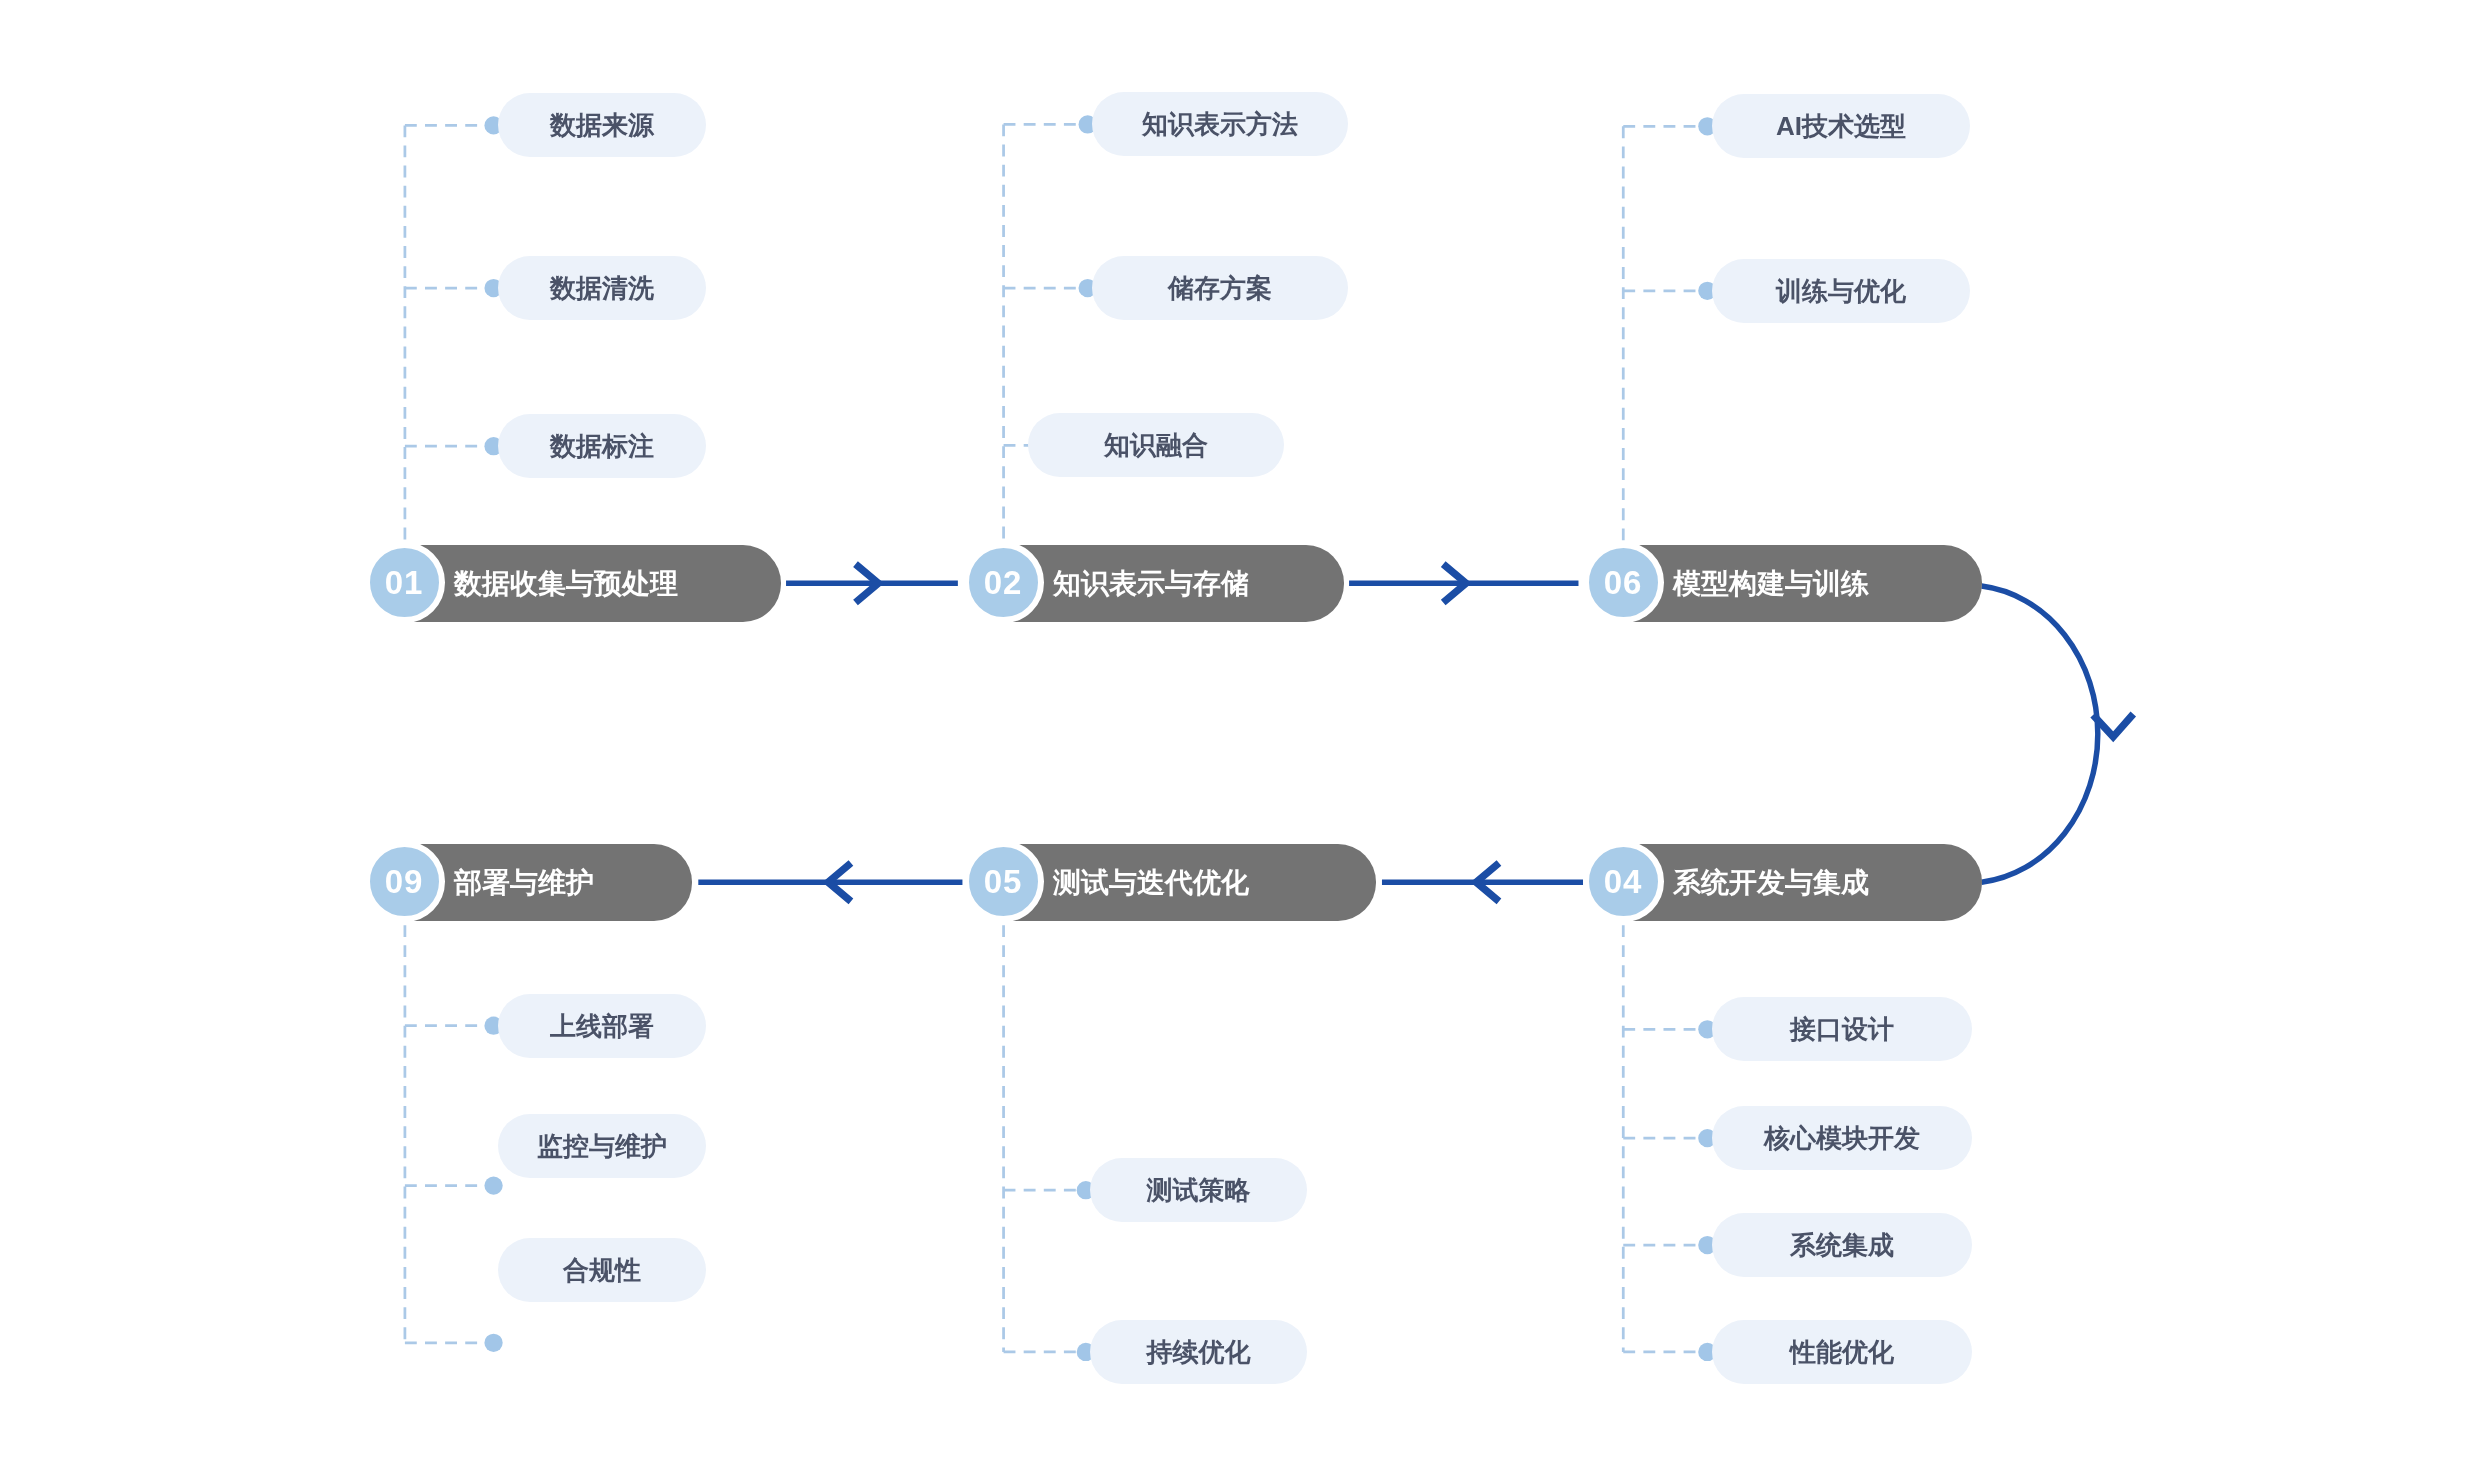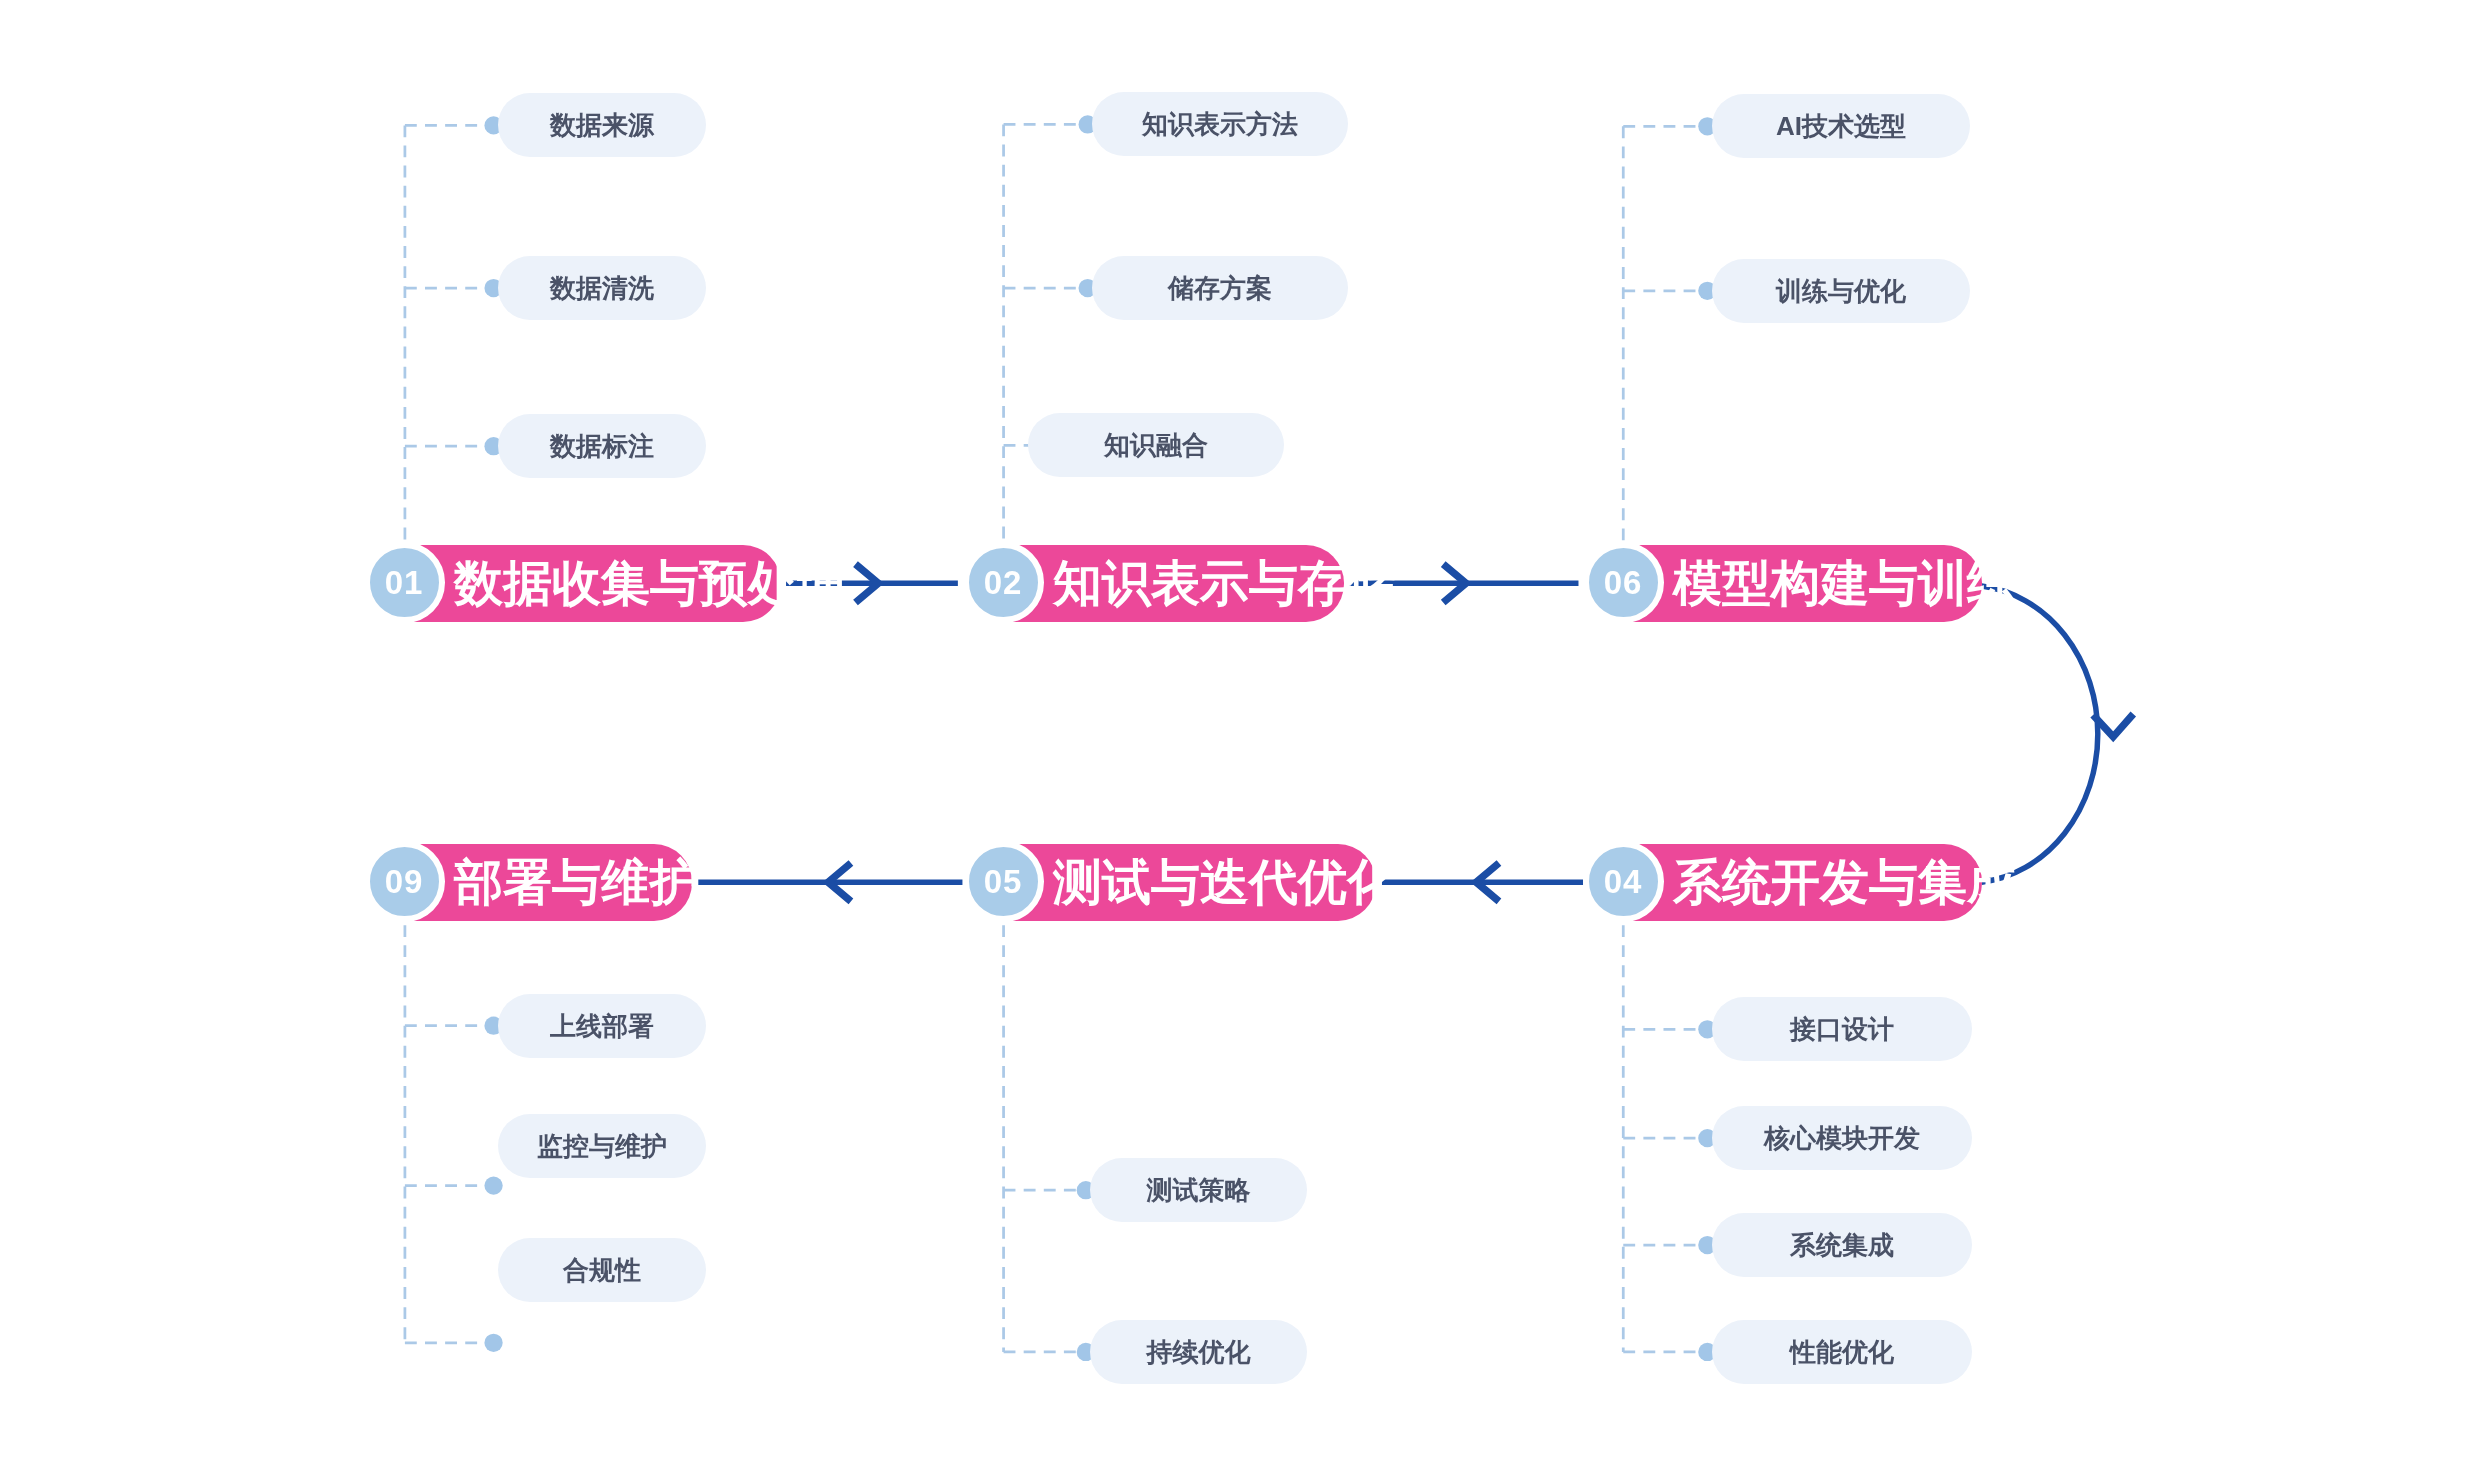--- a/index.html
+++ b/index.html
@@ -6,31 +6,31 @@
   .canvas{
     position:relative;width:2487px;height:1481px;background:#ffffff;overflow:hidden;
     font-family:"Liberation Sans","DejaVu Sans",sans-serif;
   }
   .connector-layer{position:absolute;left:0;top:0;pointer-events:none;}
   .dash{stroke:#abc9e7;stroke-width:3;stroke-dasharray:13 9;fill:none;}
   .dot{fill:#a2c6e8;}
   .flow{stroke:#1b4da5;stroke-width:6;fill:none;}
   .flowhead{stroke:#1b4da5;stroke-width:8;fill:none;stroke-linejoin:miter;}
   .stage-pill{
-    position:absolute;height:77px;background:#ec4899;border-radius:38px;
+    position:absolute;height:77px;background:#737373;border-radius:38px;
   }
   .stage-circle{
     position:absolute;left:-6.4px;top:-2.7px;width:69px;height:69px;border-radius:50%;
     background:#a9cce9;border:6.4px solid #ffffff;box-sizing:content-box;
     display:flex;align-items:center;justify-content:center;
     color:#ffffff;font-size:33px;font-weight:bold;letter-spacing:0.9px;
   }
   .stage-label{
     position:absolute;left:84px;top:0;height:91px;line-height:77px;
-    color:#ffffff;font-size:49px;font-weight:bold;white-space:nowrap;
+    color:#ffffff;font-size:28px;font-weight:bold;white-space:nowrap;
   }
   .sub-pill{
     position:absolute;height:64px;border-radius:32px;background:#ecf2fa;
     display:flex;align-items:center;justify-content:center;
     color:#4a5267;font-size:26px;font-weight:600;white-space:nowrap;
   }
 </style>
 </head>
 <body>
 

